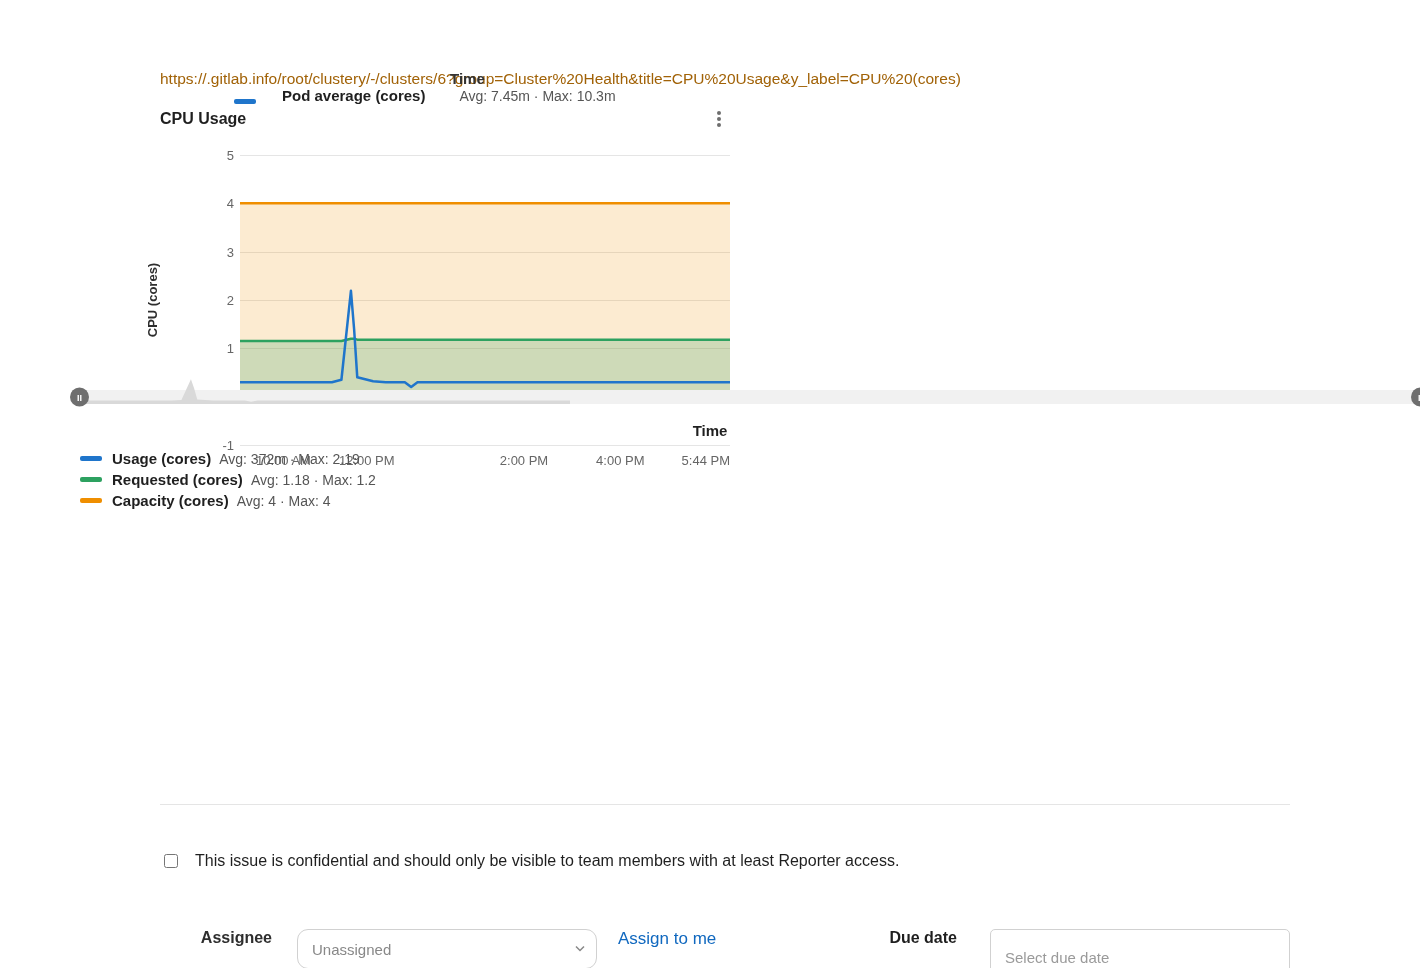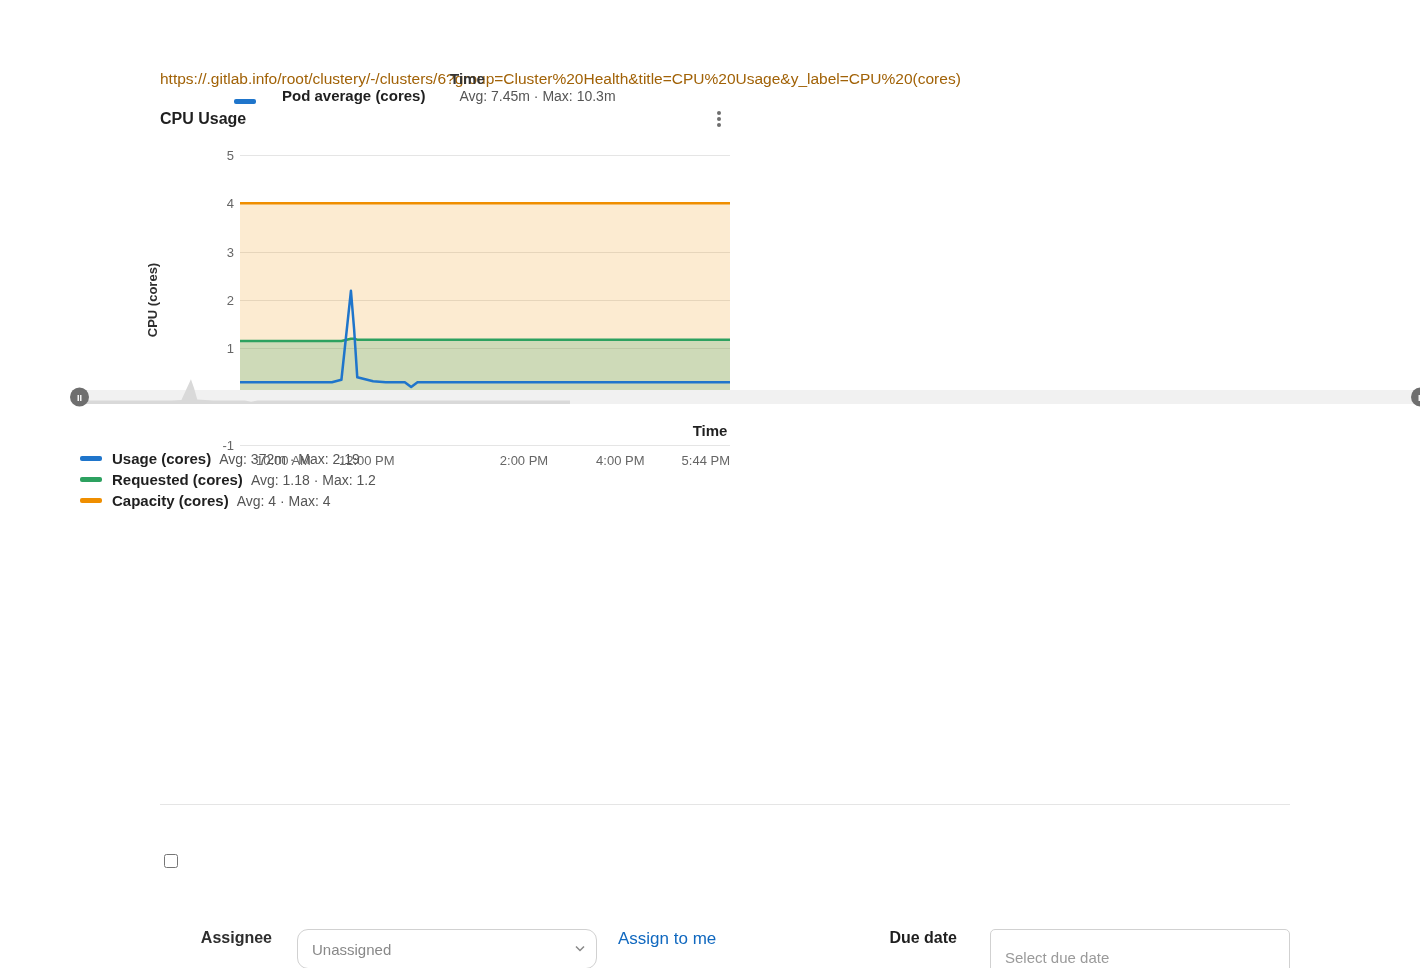--- a/index.html
+++ b/index.html
@@ -132,20 +132,21 @@
             <span class="swatch" style="background: rgb(239, 142, 0);"></span>
             <span class="lg-name">Capacity (cores)</span>
             <span class="lg-stats">Avg: 4 · Max: 4</span>
           </div>
         </div>
   </div>
   </div>
 
   <label class="confidential">
     <input type="checkbox" style="">
+    <span>This issue is confidential and should only be visible to team members with at least Reporter access.</span>
   </label>
 
   <div class="form-row">
     <div class="form-label">Assignee</div>
     <div class="select">
       <span>Unassigned</span>
       <span class="chev">
         <svg width="12" height="12" viewBox="0 0 12 12">
             <path d="M2 4 L6 8 L10 4" stroke="currentColor" stroke-width="1.5" fill="none"></path>
           </svg>

